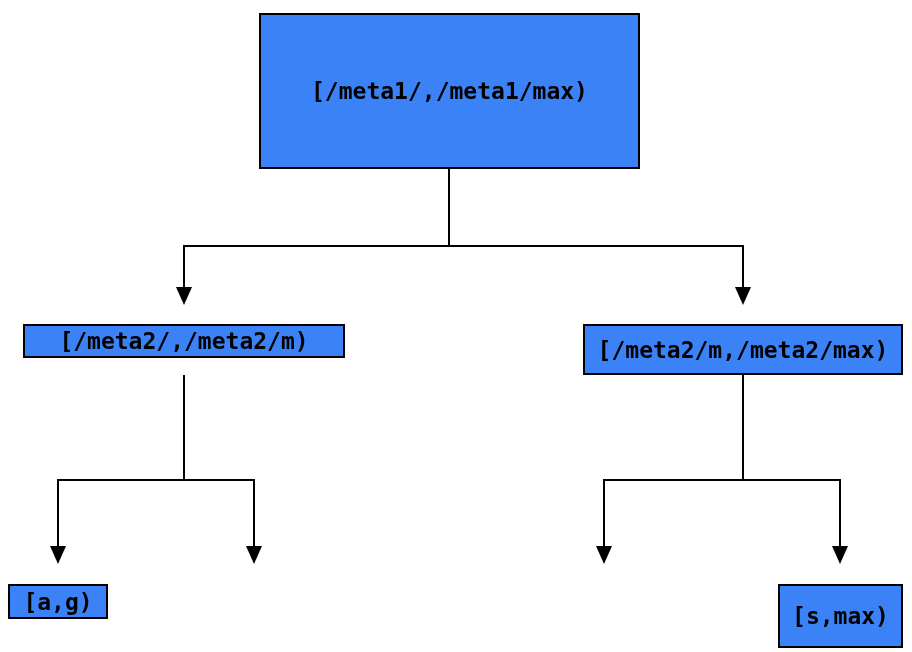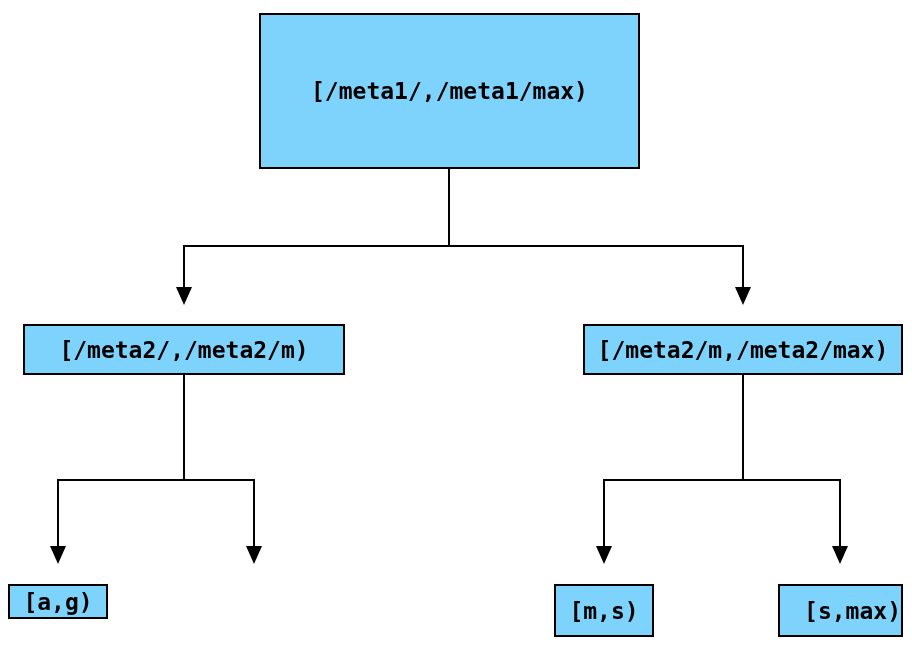--- a/index.html
+++ b/index.html
@@ -11,38 +11,38 @@
     position: relative;
     width: 912px;
     height: 652px;
     background: #ffffff;
     font-family: "DejaVu Sans Mono", "Liberation Mono", monospace;
     overflow: hidden;
   }
   .node {
     position: absolute;
     border: 2px solid #000000;
-    background: #7dd3fc;
+    background: #3b82f6;
     display: flex;
     align-items: center;
     justify-content: center;
     box-sizing: border-box;
     color: #000000;
     font-size: 23px;
     font-weight: bold;
     letter-spacing: 0px;
     white-space: nowrap;
   }
   .node-root  { left: 259px; top: 13px;  width: 381px; height: 156px; }
-  .node-l2a   { left: 23px;  top: 324px; width: 322px; height: 51px; align-items: center; }
+  .node-l2a   { left: 23px;  top: 324px; width: 322px; height: 34px; align-items: center; }
   .node-l2b   { left: 583px; top: 324px; width: 320px; height: 51px; }
   .node-l3a   { left: 8px;   top: 584px; width: 100px; height: 35px; }
   .node-l3b   { left: 203px; top: 584px; width: 100px; height: 53px; }
   .node-l3c   { left: 554px; top: 584px; width: 100px; height: 53px; }
-  .node-l3d   { left: 778px; top: 584px; width: 125px; height: 53px; justify-content: flex-end; }
+  .node-l3d   { left: 778px; top: 584px; width: 125px; height: 64px; }
 
   .line {
     position: absolute;
     background: #000000;
   }
   
   .v-root   { left: 448px; top: 169px; width: 2px;  height: 77px; }
   .rail1    { left: 183px; top: 245px; width: 561px; height: 2px; }
   .drop-l2a { left: 183px; top: 245px; width: 2px;  height: 43px; }
   .drop-l2b { left: 742px; top: 245px; width: 2px;  height: 43px; }
@@ -86,23 +86,20 @@
   <div class="node node-l2a">
     <span>[/meta2/,/meta2/m)</span>
   </div>
   <div class="node node-l2b">
     <span>[/meta2/m,/meta2/max)</span>
   </div>
 
   <div class="node node-l3a">
     <span>[a,g)</span>
   </div>
-  <div class="node node-l3c">
-    <span>[m,s)</span>
-  </div>
   <div class="node node-l3d">
     <span>[s,max)</span>
   </div>
 
   <div class="line v-root"></div>
   <div class="line rail1"></div>
   <div class="line drop-l2a"></div>
   <div class="line drop-l2b"></div>
   <div class="arrow-down arr-l2a"></div>
   <div class="arrow-down arr-l2b"></div>

